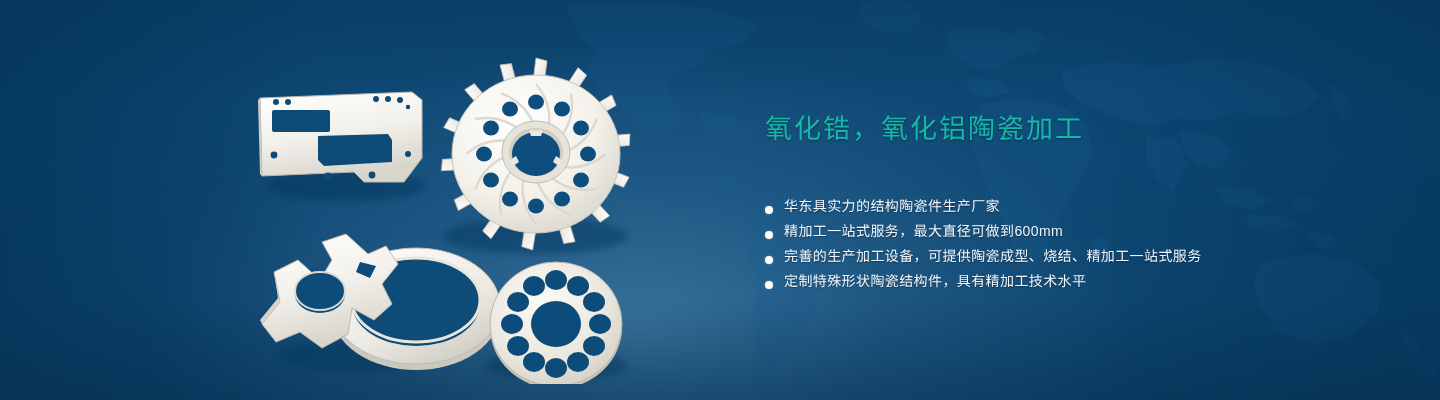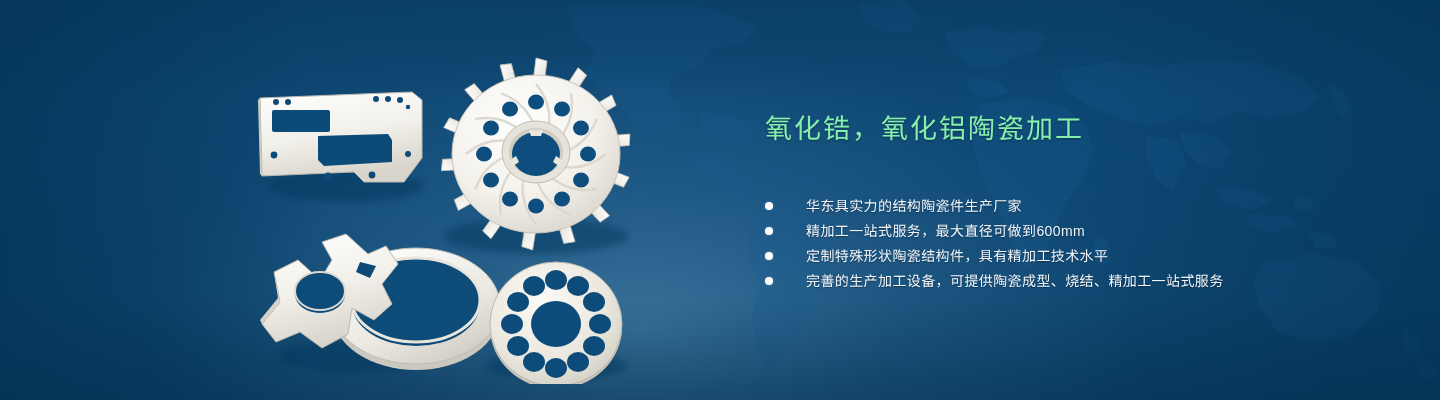--- a/index.html
+++ b/index.html
@@ -44,33 +44,32 @@
   .products svg{width:100%;height:100%;display:block;}
   
   .textblock{
     position:absolute;left:765px;top:112px;width:560px;
   }
   .title{
     margin:0;
     font-size:27px;
     line-height:34px;
     letter-spacing:2px;
-    color:#86efac;
+    color:#14b8a6;
     font-weight:400;
     text-shadow:0 1px 2px rgba(0,20,40,.45);
     white-space:nowrap;
   }
   .bullets{
     list-style:none;margin:52px 0 0 0;padding:0;
   }
   .bullet{
-    display:flex;align-items:center;
+    display:flex;align-items:flex-end;
     margin:0 0 9px 0;
     height:16px;
-    gap:22px;
   }
   .bullet:last-child{margin-bottom:0;}
   .dot{
     flex:0 0 auto;
     width:8px;height:8px;border-radius:50%;
     background:#ffffff;
     margin-right:11px;
     box-shadow:0 0 2px rgba(255,255,255,.35);
   }
   .btext{
@@ -314,22 +313,22 @@
       <li class="bullet">
         <span class="dot"></span>
         <span class="btext">华东具实力的结构陶瓷件生产厂家</span>
       </li>
       <li class="bullet">
         <span class="dot"></span>
         <span class="btext">精加工一站式服务，最大直径可做到600mm</span>
       </li>
       <li class="bullet">
         <span class="dot"></span>
-        <span class="btext">定制特殊形状陶瓷结构件，具有精加工技术水平</span>
+        <span class="btext">完善的生产加工设备，可提供陶瓷成型、烧结、精加工一站式服务</span>
       </li>
       <li class="bullet">
         <span class="dot"></span>
-        <span class="btext">完善的生产加工设备，可提供陶瓷成型、烧结、精加工一站式服务</span>
+        <span class="btext">定制特殊形状陶瓷结构件，具有精加工技术水平</span>
       </li>
     </ul>
   </div>
 
 </div>
 
 </body></html>

